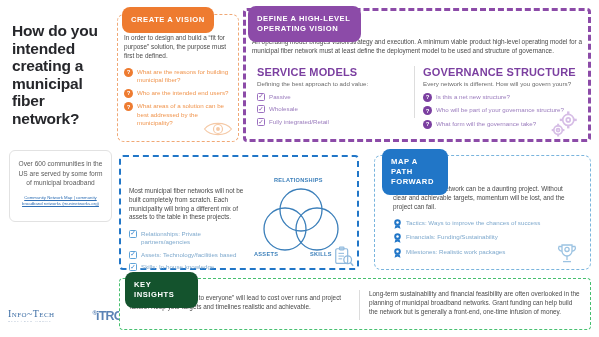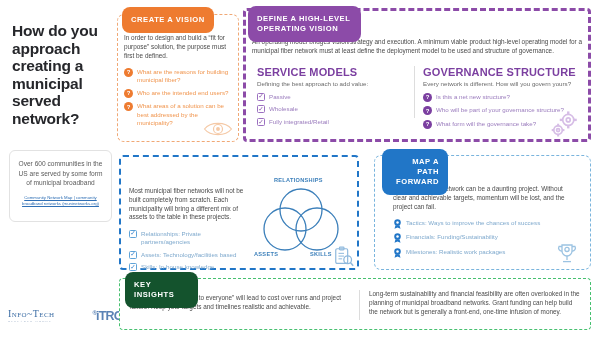--- a/index.html
+++ b/index.html
@@ -89,41 +89,41 @@
   #panel-state .content{position:absolute;left:10px;top:32px;width:118px;}
   #panel-state .chk{border:1px solid #5fa3d8;color:#2176c7;}
   #panel-state .txt{color:#7fa9cd;}
   .venn{position:absolute;left:132px;top:22px;width:100px;height:82px;}
   .venn-lbl{position:absolute;font-size:5.6px;font-weight:bold;color:#3b7fba;letter-spacing:0.3px;}
   .clipboard{position:absolute;right:4px;bottom:2px;width:22px;height:22px;}
 
   
   #panel-map{left:374px;top:155px;width:217px;height:115px;}
   #panel-map .outer{position:absolute;inset:0;border:1px dashed #79b4dd;border-radius:7px;box-sizing:border-box;}
-  #panel-map .tag{left:8px;top:-6px;background:#2176c7;width:66px;text-align:right;}
+  #panel-map .tag{left:8px;top:-6px;background:#2176c7;width:66px;}
   #panel-map .content{position:absolute;left:19px;top:30px;right:14px;}
   #panel-map .txt{color:#7fa9cd;}
   .ribbon{flex:0 0 auto;width:9px;height:10px;}
   .trophy{position:absolute;right:12px;bottom:5px;width:24px;height:22px;}
 
   
   #panel-key{left:119px;top:278px;width:472px;height:52px;}
   #panel-key .outer{position:absolute;inset:0;border:1px dashed #46c06f;border-radius:4px;box-sizing:border-box;}
   #panel-key .tag{left:6px;top:-6px;background:#14532d;width:73px;}
   #panel-key .c1{position:absolute;left:11px;top:16px;width:222px;}
   #panel-key .c2{position:absolute;left:250px;top:12px;width:212px;}
   .kdiv{position:absolute;left:240px;top:12px;width:1px;height:30px;background:#dcdcdc;}
 </style>
 </head>
 <body>
 
 <div class="canvas">
 
   <div class="left-col">
-    <div class="main-title">How do you approach creating a municipal served network?</div>
+    <div class="main-title">How do you intended creating a municipal fiber network?</div>
 
     <div class="stat-card">
       <div class="stat-text">Over 600 communities in the US are served by some form of municipal broadband</div>
       <a class="stat-link" href="#">Community Network Map | community broadband networks (muninetworks.org)</a>
     </div>
 
     <div class="logos">
       <div class="logo-it">
         <span class="l1">Info~Tech</span>
         <span class="l2">RESEARCH GROUP</span>

